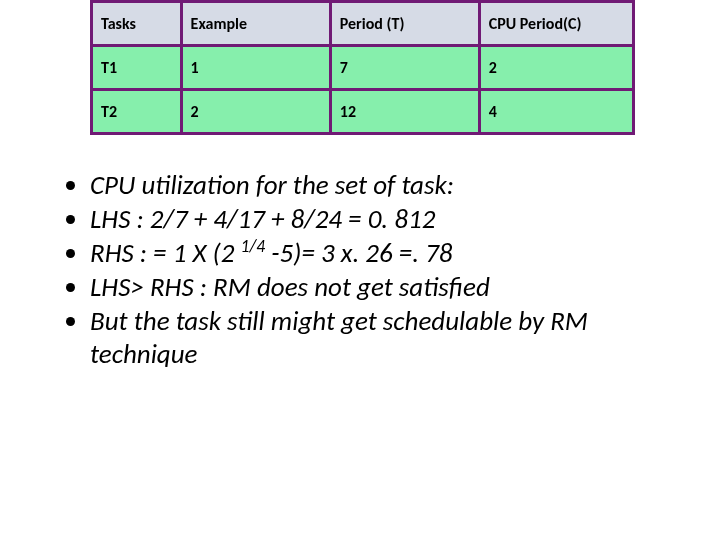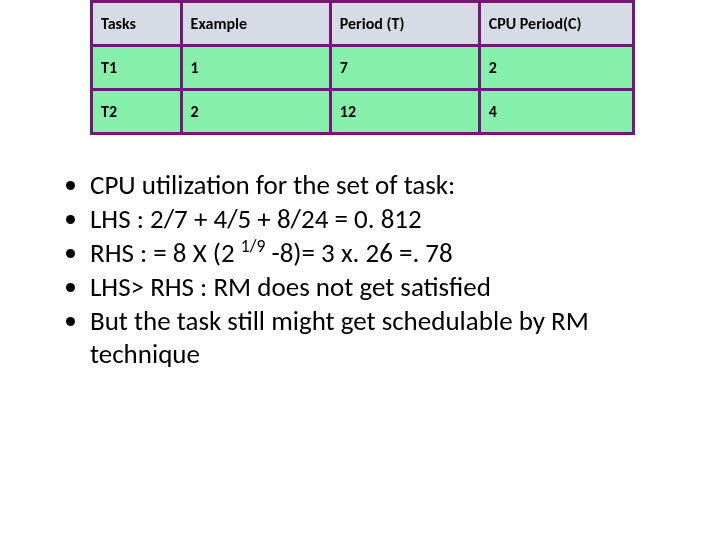--- a/index.html
+++ b/index.html
@@ -47,20 +47,21 @@
     margin-top: 32px;
   }
   col.c1 { width: 90px; }
   col.c2 { width: 150px; }
   col.c3 { width: 150px; }
   col.c4 { width: 155px; }
   .bullets {
     margin: 34px 40px 0 68px;
     font-size: 27px;
     line-height: 1.22;
+    font-style: italic;
   }
   .bullets ul {
     list-style: disc;
     padding-left: 22px;
     margin: 0;
   }
   .bullets li {
     margin-bottom: 1px;
   }
   .sup {
@@ -104,22 +105,22 @@
           <td>12</td>
           <td>4</td>
         </tr>
       </tbody>
     </table>
   </div>
 
   <div class="bullets">
     <ul>
       <li>CPU utilization for the set of task:</li>
-      <li>LHS : 2/7 + 4/5 + 8/24 = 0. 812</li>
+      <li>LHS : 2/7 + 4/17 + 8/24 = 0. 812</li>
       <li>
-        <span>RHS : = 8 X (2 </span><span class="sup">1/9</span><span> -8)= 3 x. 26 =. 78</span>
+        <span>RHS : = 1 X (2 </span><span class="sup">1/4</span><span> -5)= 3 x. 26 =. 78</span>
       </li>
       <li>LHS&gt; RHS   : RM does not get satisfied</li>
       <li>But the task still might get schedulable by RM technique</li>
     </ul>
   </div>
 
 </div>
 
 </body></html>

